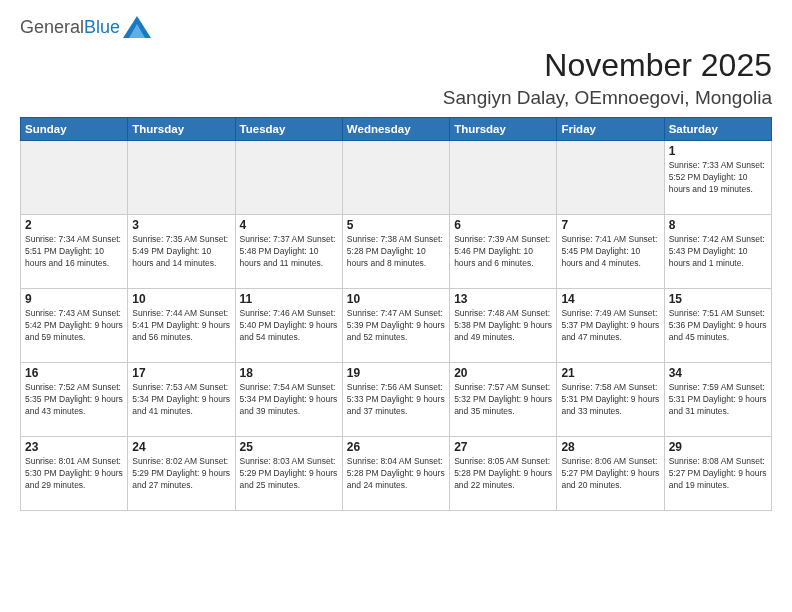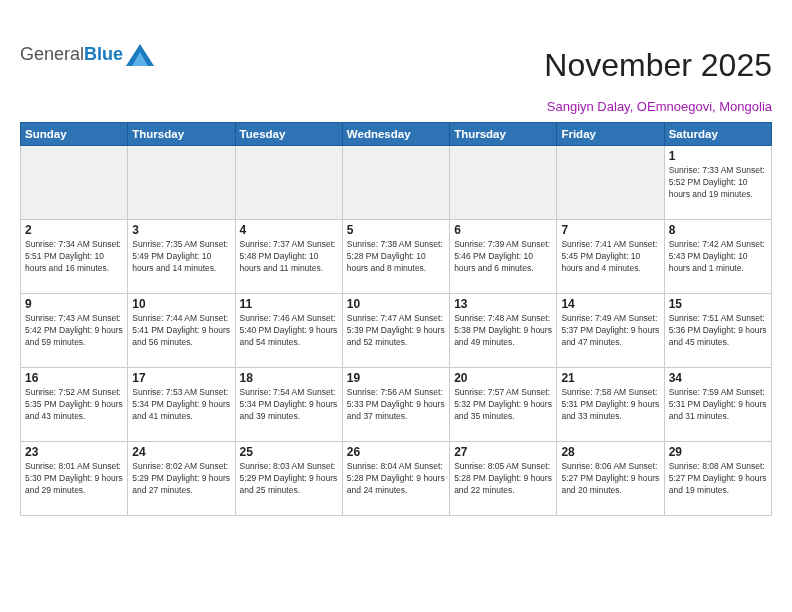--- a/index.html
+++ b/index.html
@@ -22,54 +22,53 @@
       justify-content: space-between;
       margin-bottom: 8px;
     }
     .logo-area {
       display: flex;
       flex-direction: column;
       align-items: flex-start;
     }
     .logo-text {
       display: flex;
-      align-items: flex-start;
+      align-items: center;
       font-size: 18px;
       font-weight: normal;
       color: #333;
-      margin-top: 28px;
     }
     .logo-general {
       color: #555;
       font-size: 18px;
     }
     .logo-blue {
       color: #1a7abf;
       font-size: 18px;
-      font-weight: bold;
+      font-weight: normal;
     }
     .logo-icon {
       width: 28px;
       height: 22px;
       margin-left: 3px;
     }
     .title-area {
       text-align: right;
     }
     .month-title {
       font-size: 32px;
       font-weight: normal;
       color: #222;
       line-height: 1.1;
       margin-top: 32px;
     }
     .location-title {
-      font-size: 13px;
-      color: #a21caf;
-      margin-top: 16px;
+      font-size: 19px;
+      color: #404040;
+      margin-top: 4px;
     }
     .calendar {
       width: 100%;
       border-collapse: collapse;
       table-layout: fixed;
     }
     .calendar th {
       background: #2e74b5;
       color: #fff;
       font-size: 11.5px;

